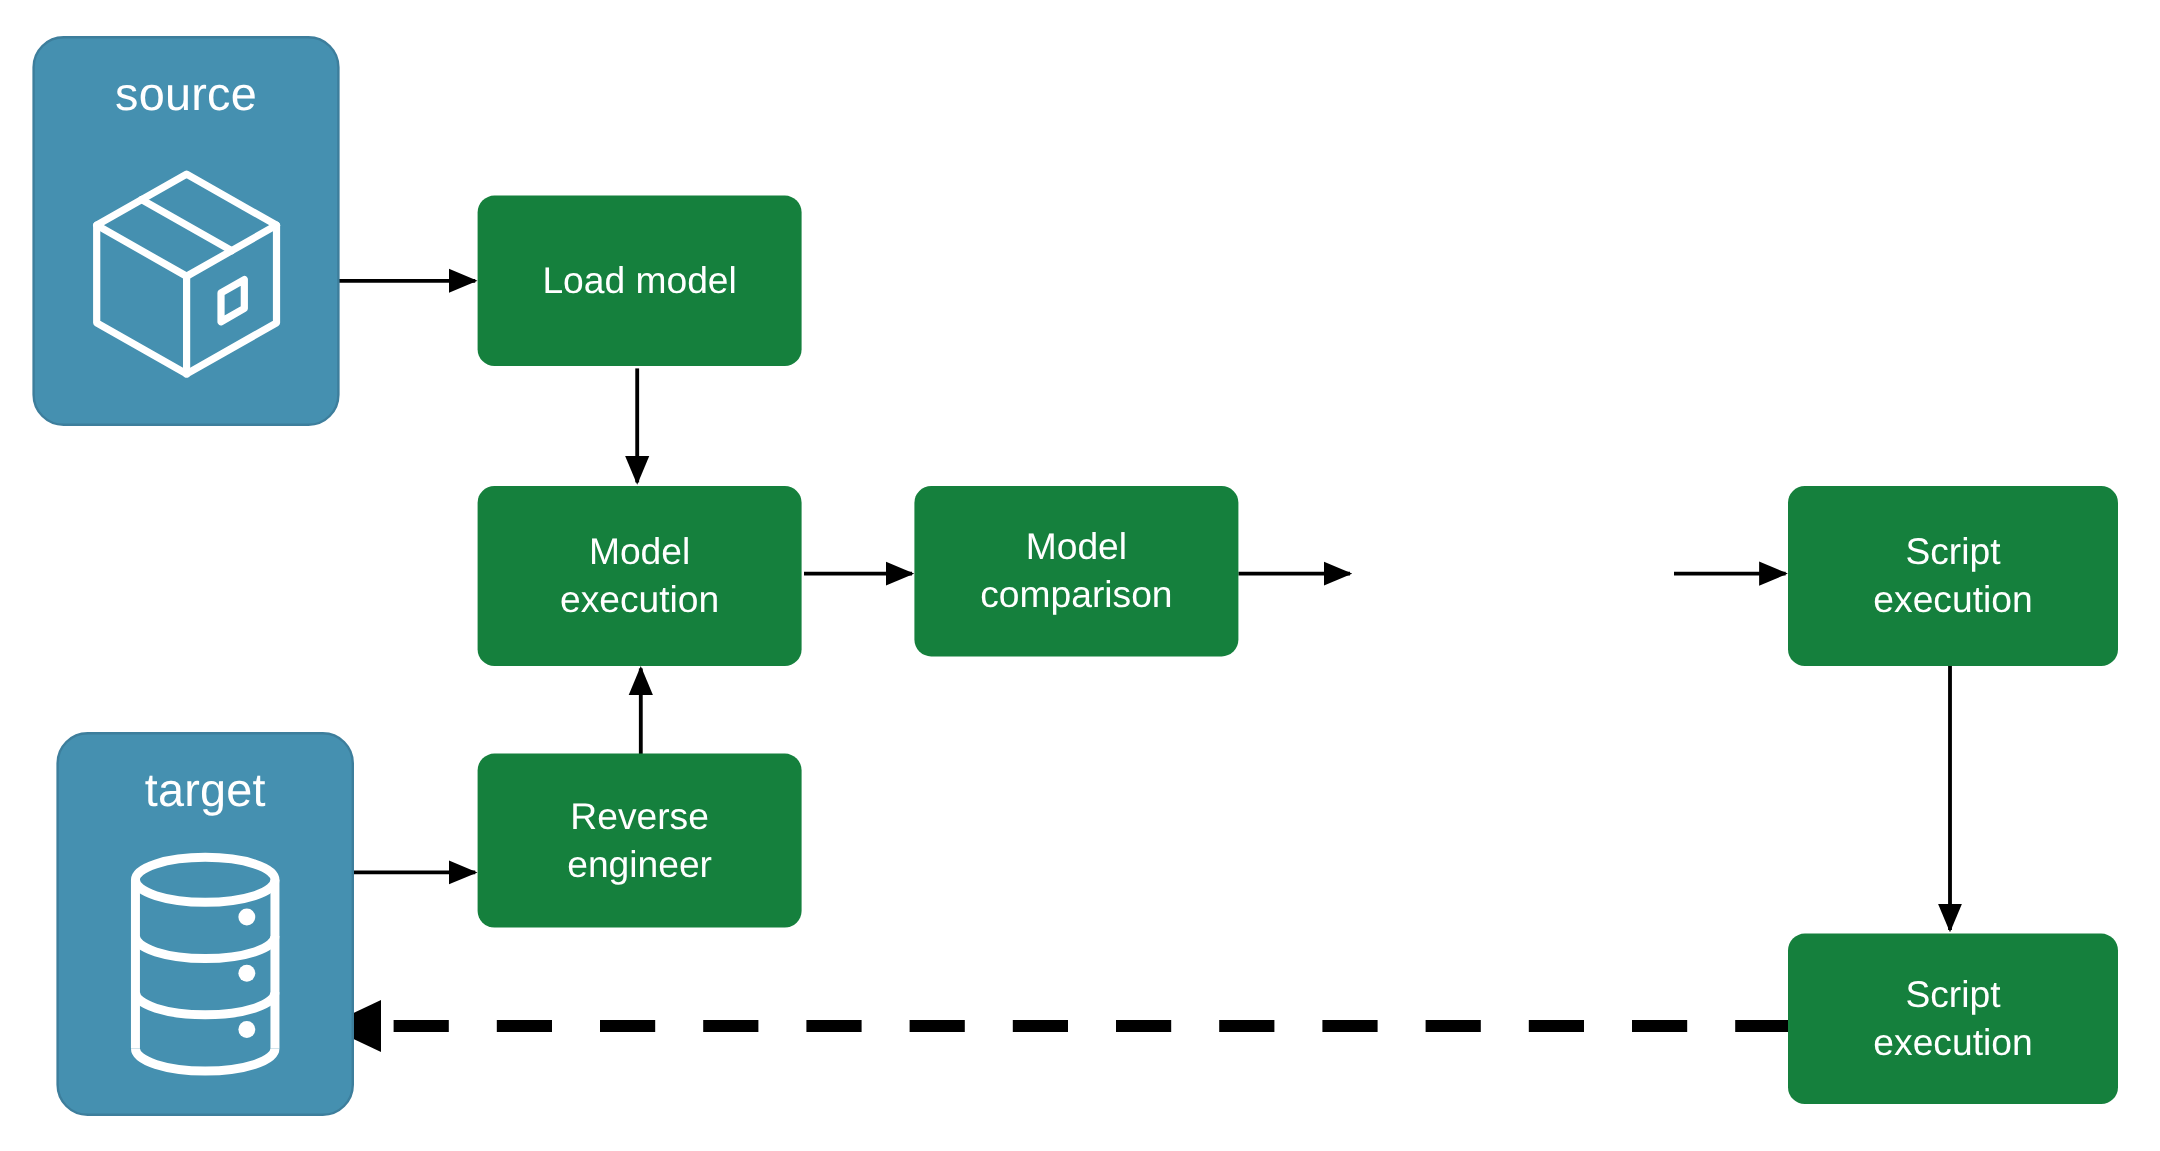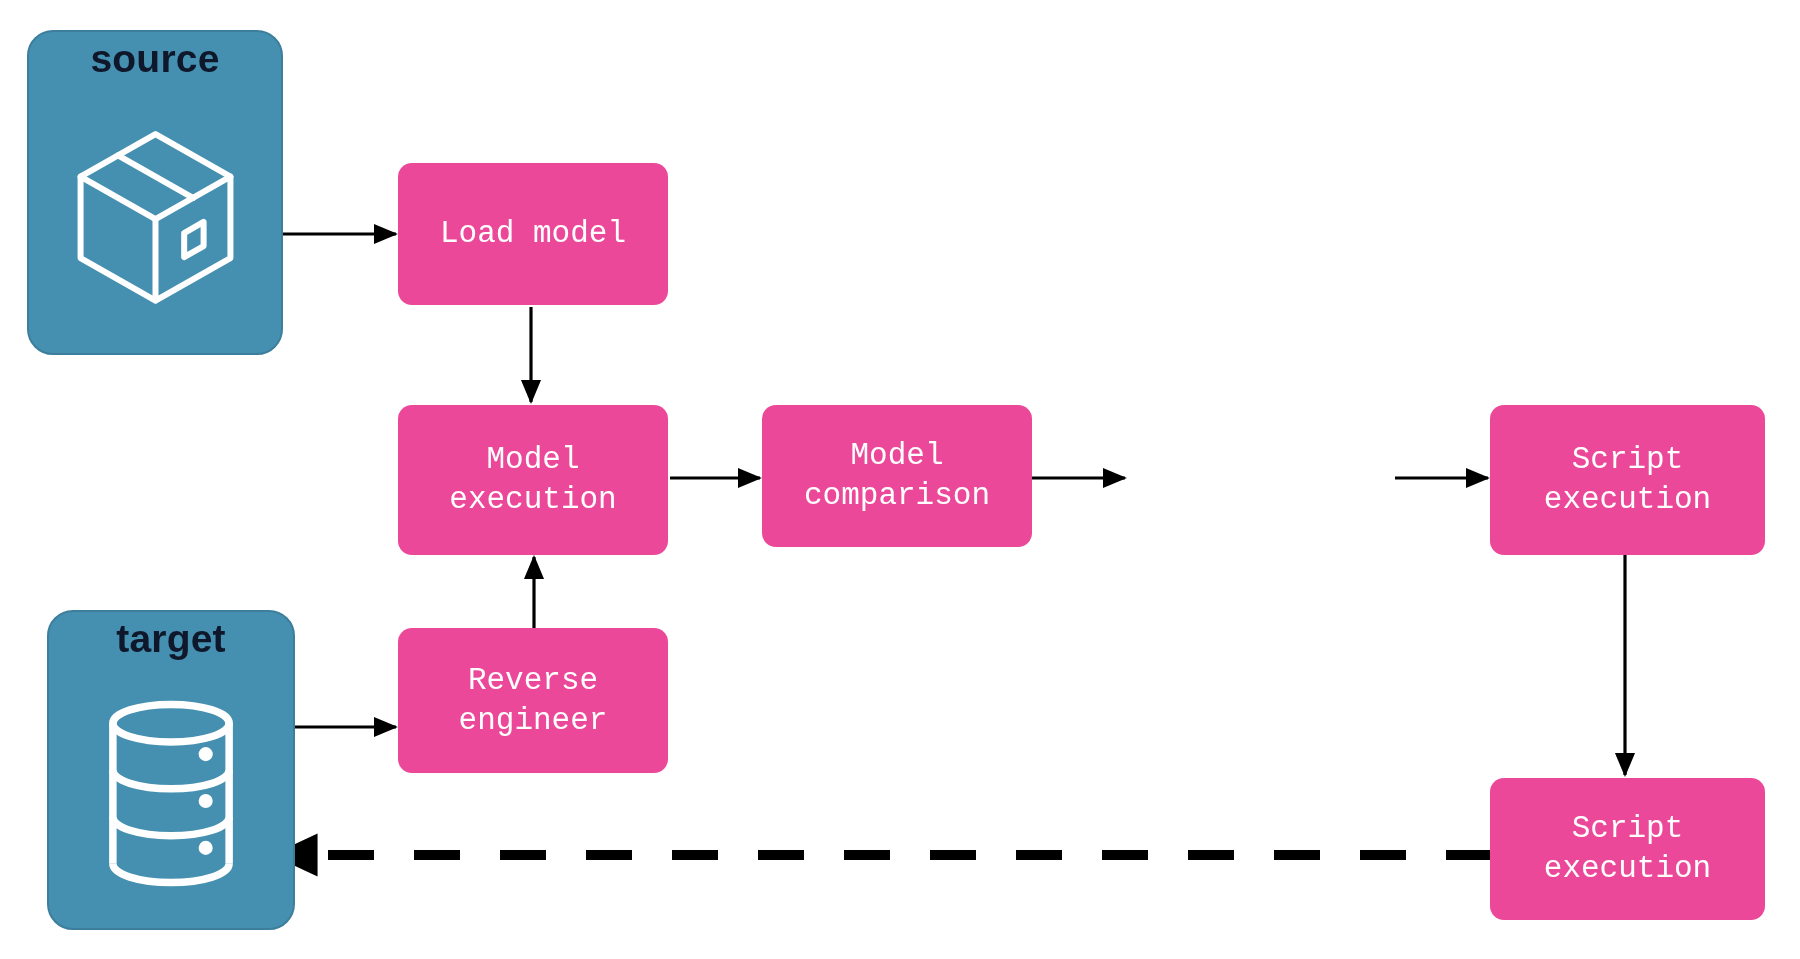--- a/index.html
+++ b/index.html
@@ -19,50 +19,49 @@
     position: absolute;
     background: #4590b0;
     border: 2px solid #3d7e9c;
     border-radius: 26px;
     box-sizing: border-box;
     display: flex;
     flex-direction: column;
     align-items: center;
   }
   .endpoint-label {
-    color: #0f172a;
-    font-weight: bold;
+    color: #ffffff;
+    font-weight: normal;
     font-size: 39px;
     letter-spacing: 0.2px;
     line-height: 1;
-    margin-top: 7px;
+    margin-top: 28px;
     user-select: none;
   }
   .endpoint-icon {
     flex: 1;
     display: flex;
     align-items: center;
     justify-content: center;
     width: 100%;
   }
   .proc {
     position: absolute;
-    background: #ec4899;
+    background: #15803d;
     border-radius: 14px;
     box-sizing: border-box;
     display: flex;
     align-items: center;
     justify-content: center;
     text-align: center;
     color: #ffffff;
     font-size: 31px;
     line-height: 1.28;
     padding: 4px 5px;
     user-select: none;
-    font-family: Liberation Mono, monospace;
   }
   .edge-layer {
     position: absolute;
     left: 0; top: 0;
     width: 1800px;
     height: 959px;
     pointer-events: none;
   }
 </style>
 </head>

